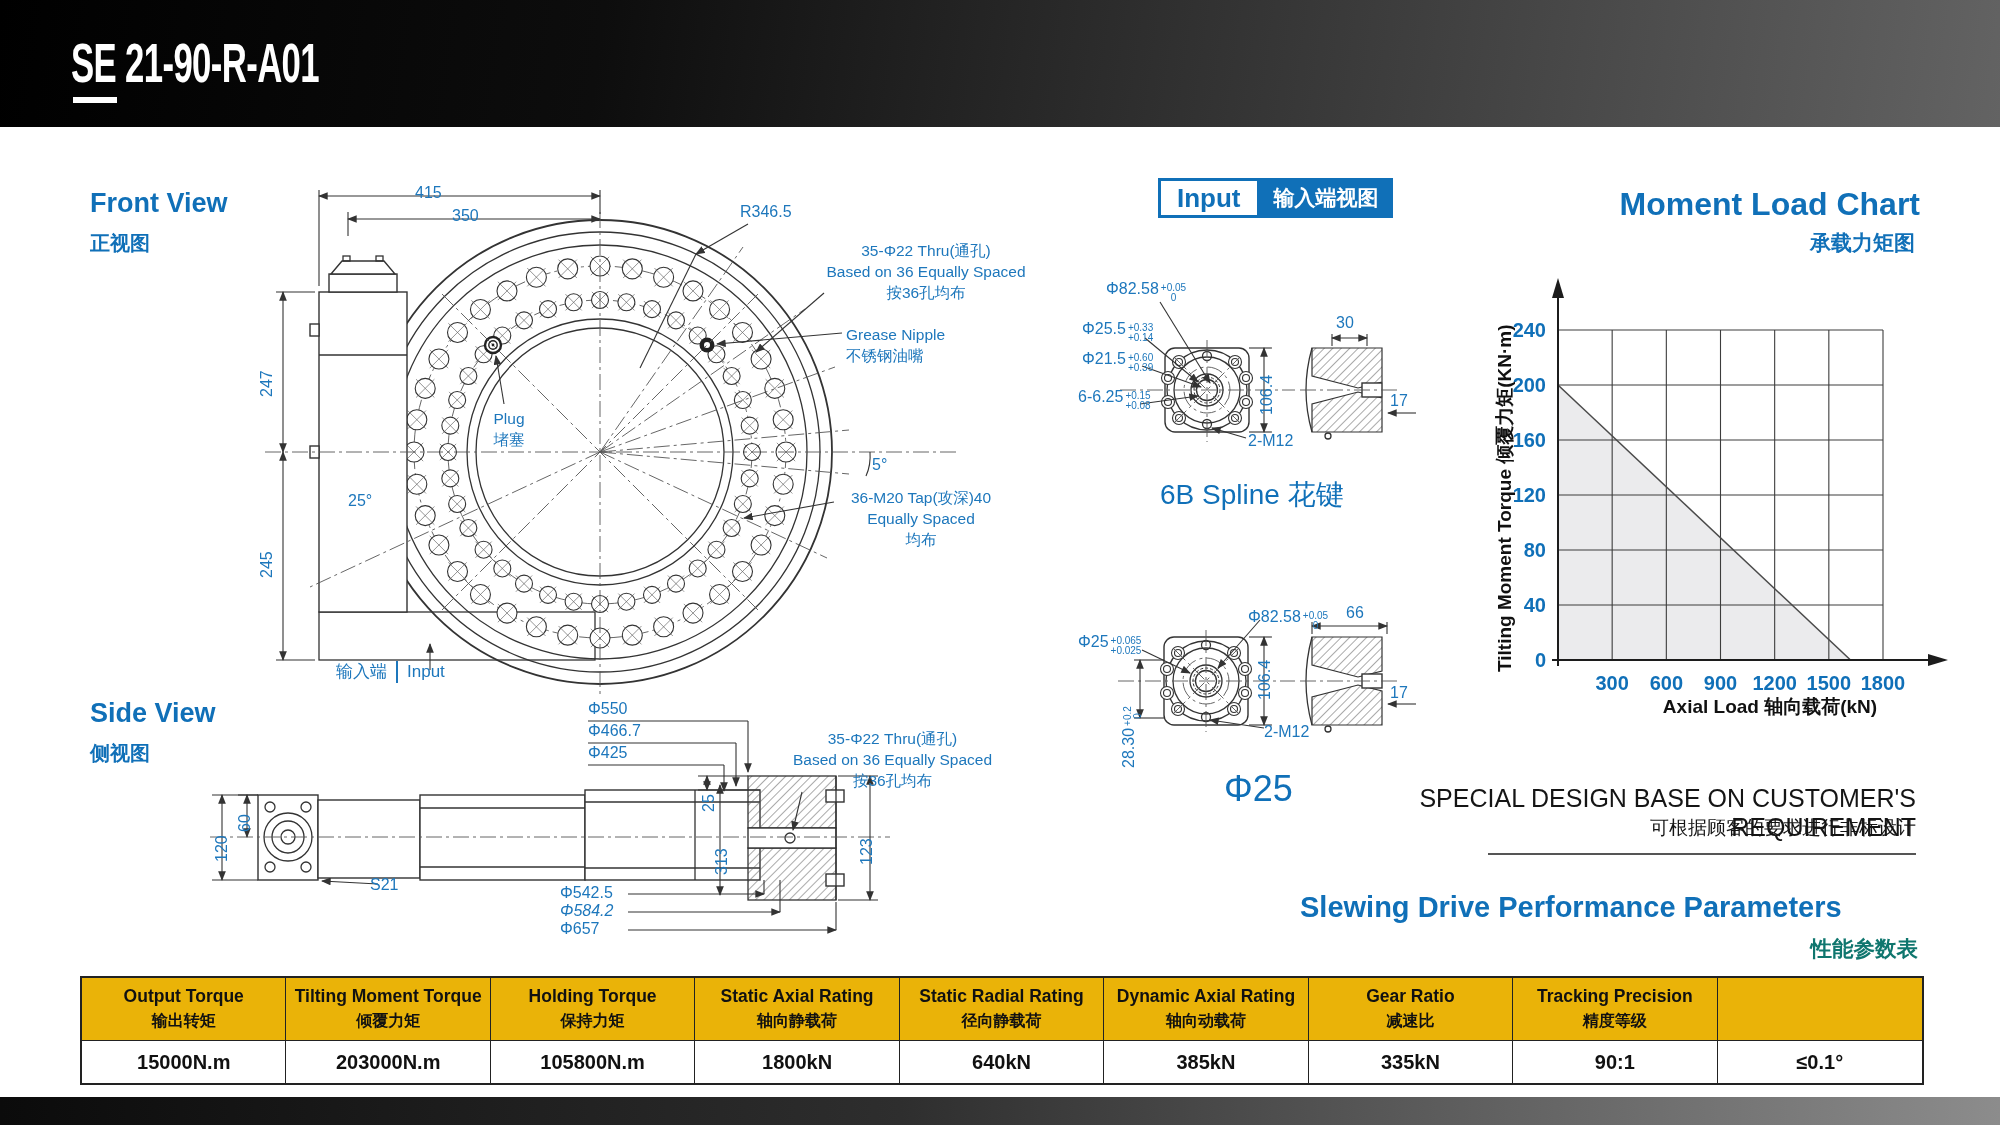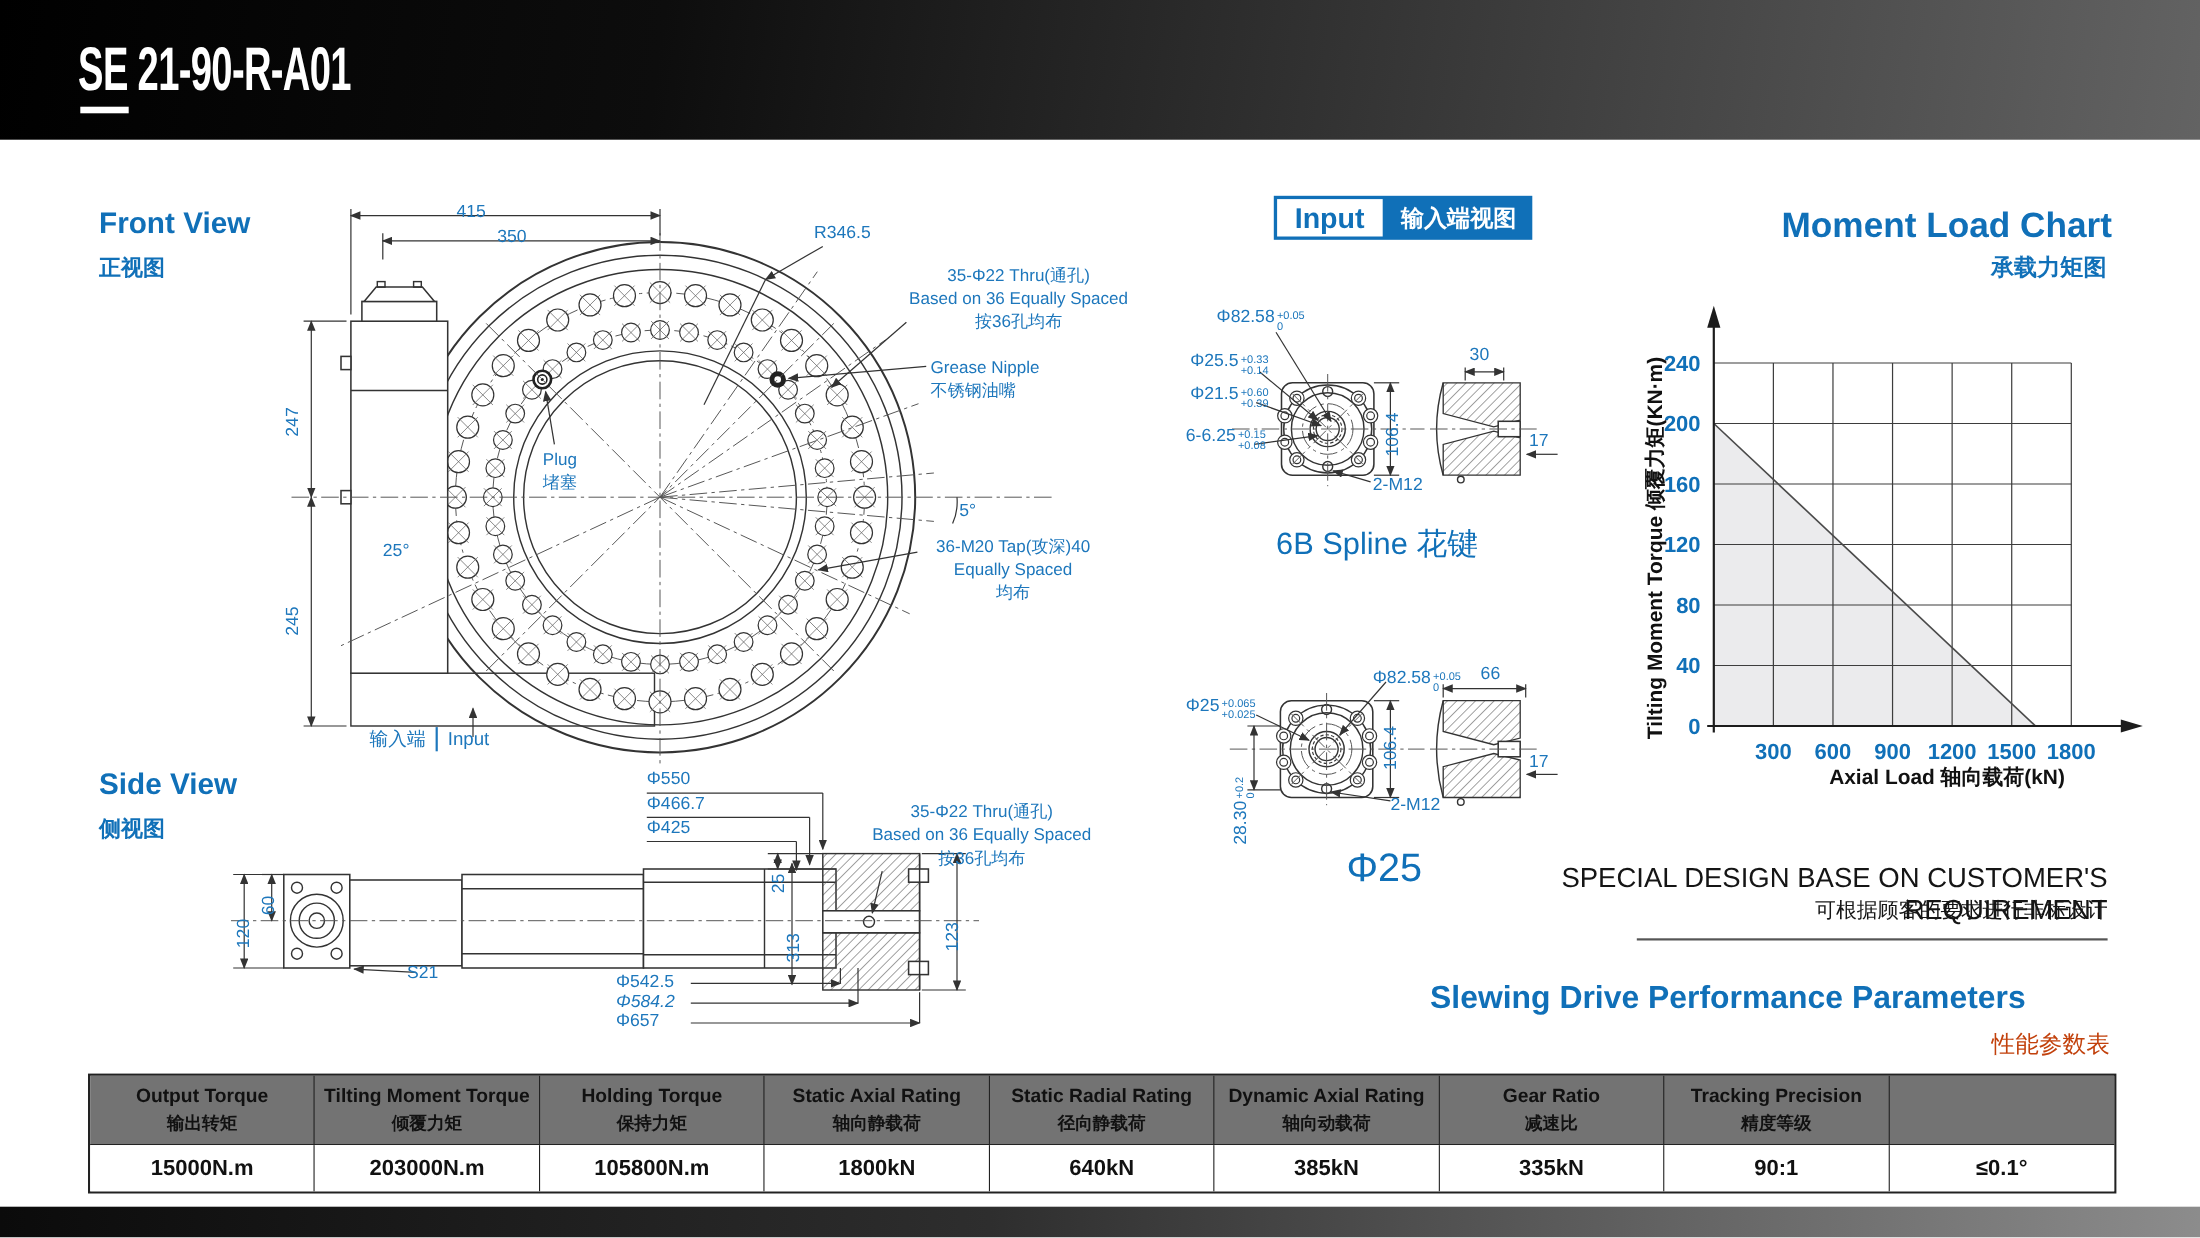--- a/index.html
+++ b/index.html
@@ -15,21 +15,21 @@
      background:linear-gradient(90deg,#0b0b0b 0%,#2e2e2e 45%,#8c8c8c 100%);}
   
   .ten{position:absolute;color:#1070b8;font-weight:bold;font-size:27px;white-space:nowrap;}
   .tzh{position:absolute;color:#1070b8;font-weight:bold;font-size:20px;white-space:nowrap;}
   
   .dim{position:absolute;color:#1d77bc;font-size:16px;font-weight:500;white-space:nowrap;}
   .noteblk{position:absolute;color:#1d77bc;font-size:15.5px;line-height:21px;text-align:center;}
   .noteblk div{white-space:nowrap;}
   .rot{transform:rotate(-90deg);transform-origin:0 0;}
   .tol{display:inline-flex;flex-direction:column;font-size:10px;line-height:10px;
-       vertical-align:3px;margin-left:2px;font-weight:400;}
+       vertical-align:3px;margin-left:2px;font-weight:400;align-items:center;}
   
   #input-badge{position:absolute;left:1158px;top:178px;display:flex;height:40px;}
   #input-badge .en{background:#fff;border:3px solid #1070b8;color:#1070b8;font-size:26px;
        font-weight:bold;display:flex;align-items:center;padding:0 16px;}
   #input-badge .zh{background:#1070b8;color:#fff;font-size:21px;font-weight:bold;
        display:flex;align-items:center;padding:0 14px;}
   .spline-title{position:absolute;color:#1070b8;font-weight:500;white-space:nowrap;}
   
   svg{position:absolute;overflow:visible;}
   .ln{stroke:#333;fill:none;stroke-width:1.3;}
@@ -42,23 +42,23 @@
   #sp1-bolts circle,#sp2-bolts circle{fill:#fff;stroke:#333;stroke-width:1.1;}
   
   #special-en{position:absolute;left:1400px;top:784px;width:516px;text-align:right;
       font-size:25px;color:#151515;}
   #special-zh{position:absolute;left:1400px;top:815px;width:516px;text-align:right;
       font-size:19px;color:#151515;}
   #special-rule{position:absolute;left:1488px;top:853px;width:428px;height:2px;background:#555;}
   #perf-title-en{position:absolute;left:1300px;top:891px;width:618px;text-align:left;
       color:#1070b8;font-size:29px;font-weight:bold;}
   #perf-title-zh{position:absolute;left:1300px;top:934px;width:618px;text-align:right;
-      color:#c2410c;font-size:21.5px;font-weight:normal;}
+      color:#0f766e;font-size:21.5px;font-weight:bold;}
   #perf-table{position:absolute;left:80px;top:976px;width:1840px;border:2.5px solid #222;}
-  #perf-head{display:grid;grid-template-columns:repeat(9,1fr);height:62px;border-bottom:1.5px solid #222;background:#737373;}
+  #perf-head{display:grid;grid-template-columns:repeat(9,1fr);height:62px;border-bottom:1.5px solid #222;background:#eab308;}
   #perf-body{display:grid;grid-template-columns:repeat(9,1fr);height:42px;background:#fff;}
   .pcell{border-right:1.5px solid #222;display:flex;flex-direction:column;align-items:center;justify-content:center;}
   .pcell:nth-child(9){border-right:none;}
   .ph-en{font-size:17.5px;font-weight:bold;color:#111;}
   .ph-zh{font-size:16px;font-weight:bold;color:#111;margin-top:4px;}
   .pv{font-size:20px;font-weight:600;color:#111;}
   
   #ch-title-en{position:absolute;left:1500px;top:186px;width:420px;text-align:right;
       color:#1070b8;font-size:32px;font-weight:bold;}
   #ch-title-zh{position:absolute;left:1500px;top:229px;width:415px;text-align:right;

